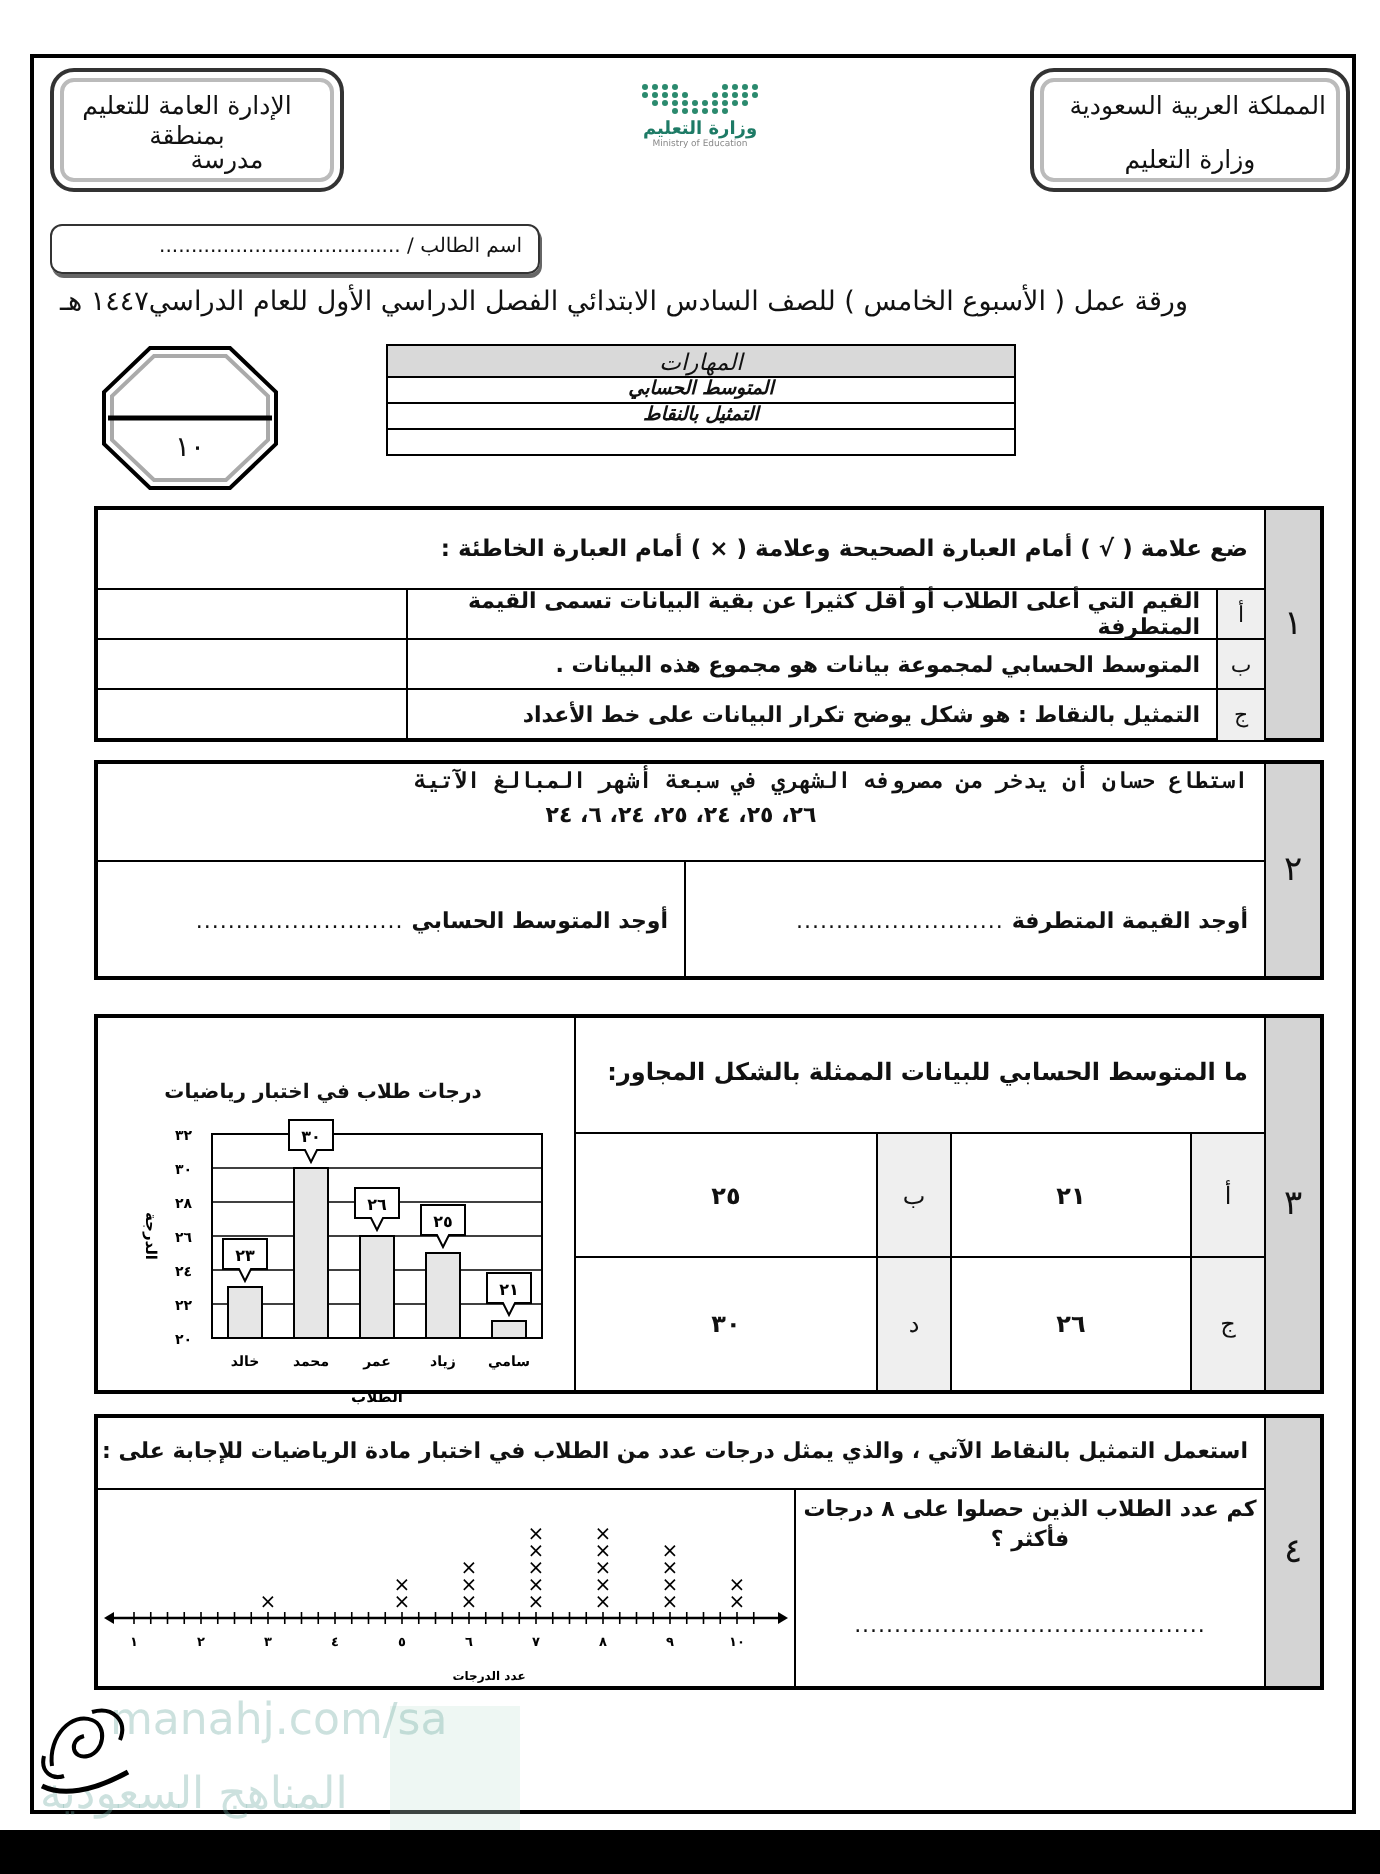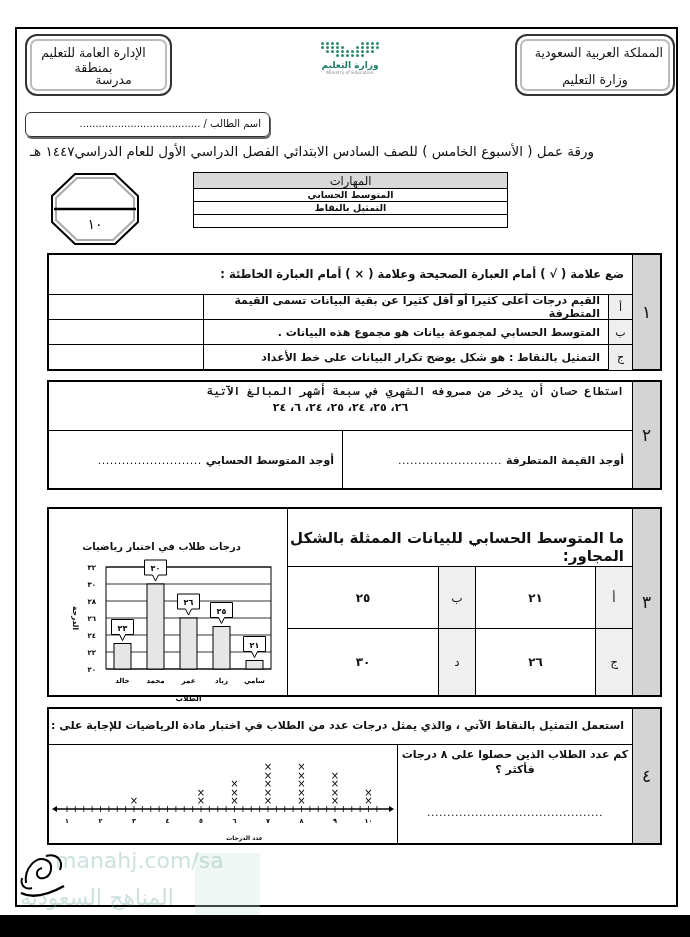--- a/index.html
+++ b/index.html
@@ -22,21 +22,21 @@
   .logo .ar { font-size: 9px; color: #1e7b66; font-weight: bold; direction: rtl; margin-top: 3px; }
   .logo .en { font-size: 4.5px; color: #888; }
 
   .name-box { position: absolute; left: 25px; top: 112px; width: 245px; height: 25px; border: 1.5px solid #333;
     border-radius: 6px; box-shadow: 1px 2px 0 #666; direction: rtl; font-size: 10px; padding: 5px 8px; white-space: nowrap; }
   .title { position: absolute; left: 30px; top: 143px; width: 640px; direction: rtl; text-align: left; font-size: 13.5px; }
 
   .oct { position: absolute; left: 50px; top: 172px; width: 90px; height: 74px; }
   .oct .score { position: absolute; left: 0; top: 44px; width: 90px; text-align: center; font-size: 14px; }
 
-  .skills { position: absolute; left: 193px; top: 172px; width: 315px; border: 1px solid #000; border-collapse: collapse; direction: rtl; }
+  .skills { position: absolute; left: 193px; top: 172px; width: 315px; border: 1px solid #000; border-collapse: collapse; direction: rtl; font-style: italic; }
   .skills td { border: 1px solid #000; text-align: center; height: 13px; font-size: 9.5px; font-weight: bold; line-height: 12px; }
   .skills tr:first-child td { background: #d9d9d9; font-weight: normal; font-size: 11.5px; height: 16px; }
 
   .sec { position: absolute; left: 47px; width: 615px; border: 2.5px solid #000; direction: rtl; }
   .numcol { position: absolute; right: 0; top: 0; bottom: 0; width: 28px; background: #d4d4d4; border-left: 1.5px solid #000;
     display: flex; align-items: center; justify-content: center; font-size: 17px; }
   .inner { position: absolute; right: 28px; left: 0; top: 0; bottom: 0; }
 
   .s1 { top: 253px; height: 118px; }
   .s1 .q { height: 40px; border-bottom: 1.5px solid #000; font-size: 11.5px; font-weight: bold; padding: 12px 8px 0 0; }
@@ -50,21 +50,21 @@
   .s2 .q { height: 49px; border-bottom: 1.5px solid #000; text-align: center; font-size: 11px; font-weight: bold; padding-top: 3px; line-height: 15px; }
   .s2 .q .l1 { text-align: right; padding-right: 8px; font-family: Liberation Mono, monospace; }
   .s2 .row { display: flex; height: 58px; font-size: 11px; font-weight: bold; }
   .s2 .cell { display: flex; align-items: center; padding-right: 8px; }
   .s2 .c1 { width: 290px; border-left: 1.5px solid #000; }
   .s2 .c2 { flex: 1; }
   .dotsfill { font-weight: normal; margin-right: 4px; letter-spacing: 0.5px; }
 
   .s3 { top: 507px; height: 190px; }
   .s3 .right { position: absolute; right: 0; width: 345px; top: 0; bottom: 0; border-left: 1.5px solid #000; }
-  .s3 .q { height: 58px; border-bottom: 1.5px solid #000; font-size: 15px; font-weight: bold; padding: 20px 8px 0 0; }
+  .s3 .q { height: 58px; border-bottom: 1.5px solid #000; font-size: 12px; font-weight: bold; padding: 20px 8px 0 0; }
   .s3 .grid { display: grid; grid-template-columns: 37px 120px 37px 1fr; grid-template-rows: 62px 1fr; height: 128px; }
   .s3 .grid > div { display: flex; align-items: center; justify-content: center; border-left: 1px solid #000; border-bottom: 1px solid #000; font-size: 12px; font-weight: bold; }
   .s3 .grid > div:nth-child(4n) { border-left: none; }
   .s3 .grid > div:nth-child(n+5) { border-bottom: none; }
   .s3 .grid .gl { background: #efefef; font-weight: normal; }
 
   .chart { position: absolute; left: 0; top: 14px; width: 240px; height: 156px; }
   .chart-title { position: absolute; left: 0; top: 18px; width: 225px; text-align: center; font-size: 10px; font-weight: bold; direction: rtl; }
 
   .s4 { top: 707px; height: 138px; }
@@ -179,21 +179,21 @@
       </tr>
 </tbody>
   </table>
 
 <div class="sec s1">
   <div class="numcol">١</div>
   <div class="inner">
     <div class="q">ضع علامة ( √ ) أمام العبارة الصحيحة وعلامة ( × ) أمام العبارة الخاطئة :</div>
     <div class="row">
       <div class="lbl">أ</div>
-      <div class="txt">القيم درجات أعلى كثيرا أو أقل كثيرا عن بقية البيانات تسمى القيمة المتطرفة</div>
+      <div class="txt">القيم التي أعلى الطلاب أو أقل كثيرا عن بقية البيانات تسمى القيمة المتطرفة</div>
       <div class="ans"></div>
     </div>
     <div class="row">
       <div class="lbl">ب</div>
       <div class="txt">المتوسط الحسابي لمجموعة بيانات هو مجموع هذه البيانات .</div>
       <div class="ans"></div>
     </div>
     <div class="row">
       <div class="lbl">ج</div>
       <div class="txt">التمثيل بالنقاط : هو شكل يوضح تكرار البيانات على خط الأعداد</div>

